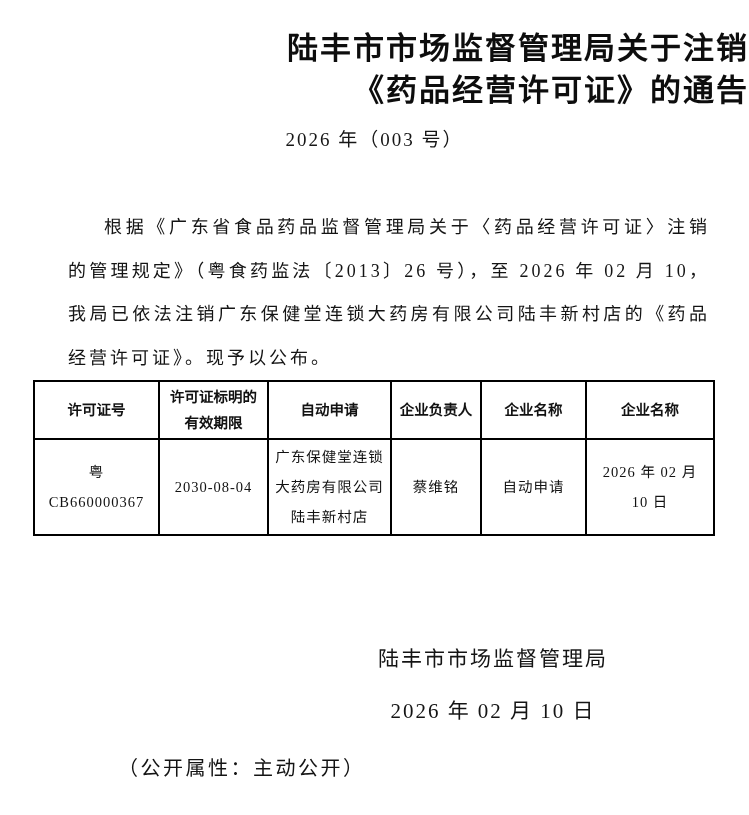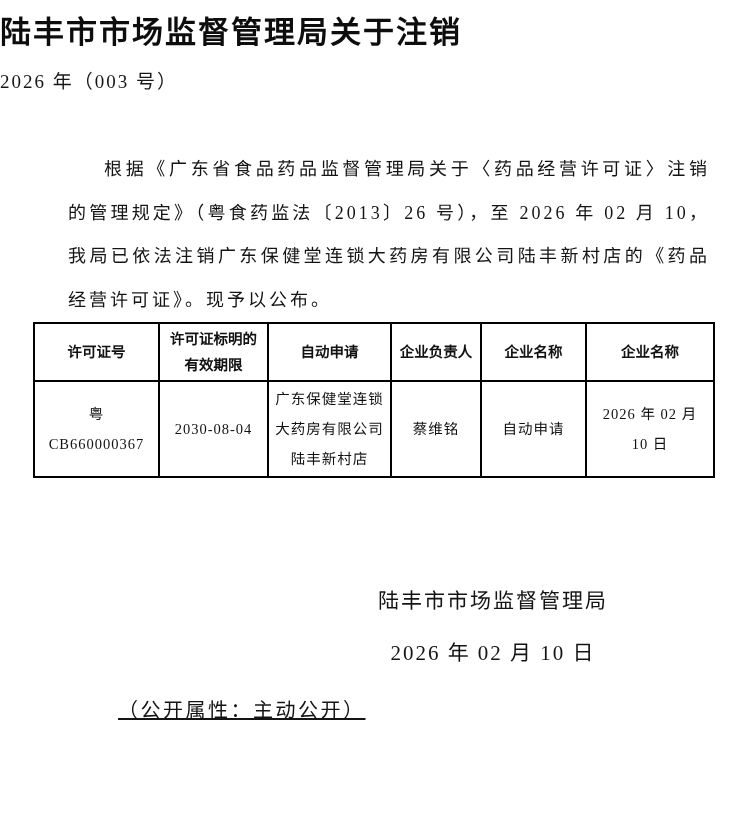--- a/index.html
+++ b/index.html
@@ -11,32 +11,33 @@
     position: relative;
     width: 749px;
     height: 815px;
     background: #ffffff;
     color: #101010;
     font-family: "Liberation Serif", "DejaVu Serif", serif;
     overflow: hidden;
     box-sizing: border-box;
   }
   .title-block {
-    margin-top: 12px;
-    text-align: left;
+    margin-top: 28px;
+    text-align: right;
   }
   .title-line {
     font-size: 31px;
     font-weight: 700;
     line-height: 42px;
     letter-spacing: 2px;
     color: #0d0d0d;
   }
   .issue-number {
     margin-top: 12px;
+    text-align: center;
     font-size: 19px;
     letter-spacing: 2px;
     color: #161616;
   }
   .body-paragraph {
     margin: 55px 39px 0 68px;
     font-size: 18px;
     line-height: 43.5px;
     letter-spacing: 3px;
     text-align: justify;
@@ -82,30 +83,30 @@
     color: #141414;
   }
   .sign-agency { line-height: 30px; }
   .sign-date   { margin-top: 22px; line-height: 30px; }
   .disclosure-note {
     margin-top: 26px;
     margin-left: 118px;
     font-size: 20px;
     letter-spacing: 2.5px;
     color: #141414;
-    text-decoration: underline;
   }
 </style>
 </head>
 <body>
 
 <div class="page">
 
   <div class="title-block">
     <div class="title-line">陆丰市市场监督管理局关于注销</div>
+    <div class="title-line">《药品经营许可证》的通告</div>
   </div>
 
   <div class="issue-number">2026 年（003 号）</div>
 
   <p class="body-paragraph">根据《广东省食品药品监督管理局关于〈药品经营许可证〉注销的管理规定》（粤食药监法〔2013〕26 号），至 2026 年 02 月 10，我局已依法注销广东保健堂连锁大药房有限公司陆丰新村店的《药品经营许可证》。现予以公布。</p>
 
   <table class="doc-table">
     <colgroup>
       <col style="width:125px">
       <col style="width:109px">

